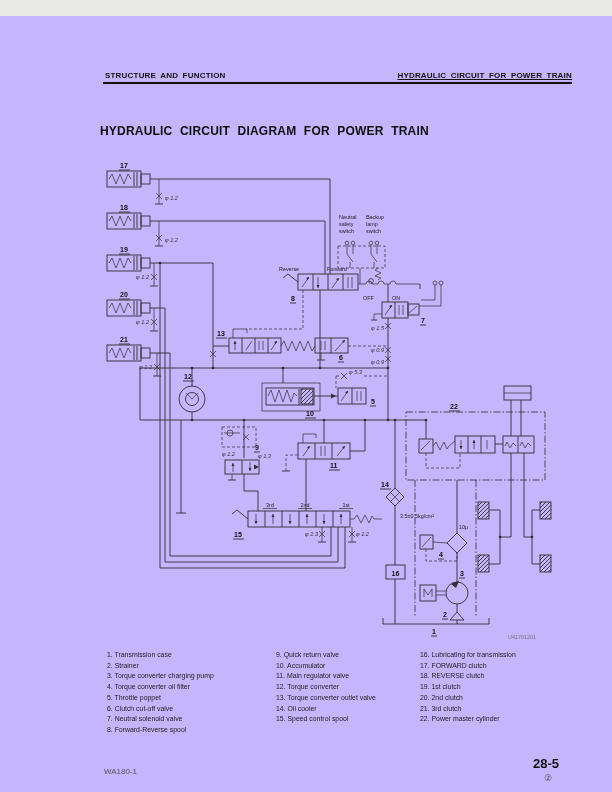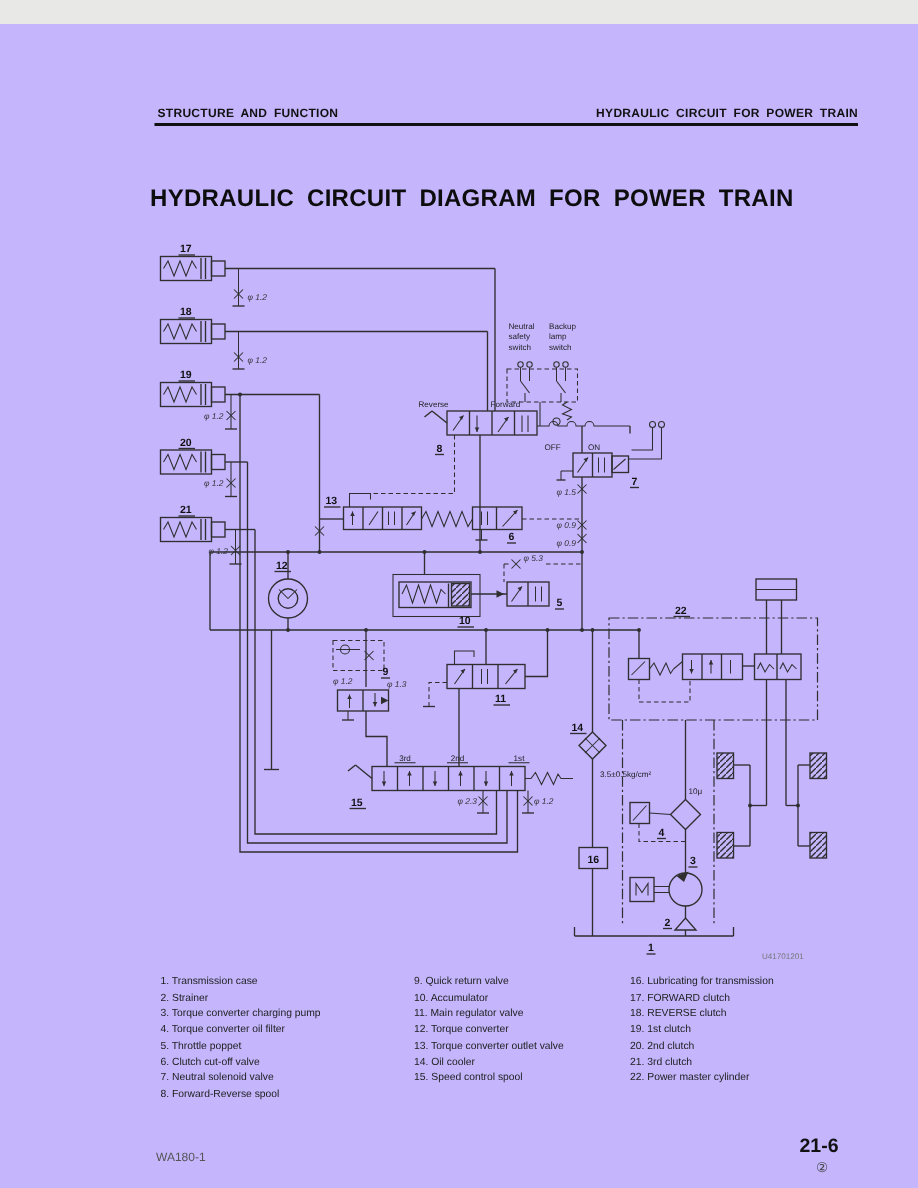--- a/index.html
+++ b/index.html
@@ -1,21 +1,21 @@
 <!DOCTYPE html>
 <html><head>
 <meta charset="utf-8">
 <style>
   html,body{margin:0;padding:0;background:#e8e8e6;}
   #page{position:relative;width:612px;height:792px;margin:16px auto;background:#c4b5fd;
         font-family:"Liberation Sans",sans-serif;color:#1a1a1a;overflow:hidden;}
   .abs{position:absolute;}
   .hdr{font-size:8px;font-weight:bold;letter-spacing:.2px;word-spacing:2px;color:#111;}
   #header-rule{left:103px;top:66px;width:469px;height:2px;background:#111;}
-  #page-title{left:100px;top:108px;font-size:16px;font-weight:bold;letter-spacing:.2px;word-spacing:4px;color:#0d0d0d;}
+  #page-title{left:100px;top:108px;font-size:12px;font-weight:bold;letter-spacing:.2px;word-spacing:4px;color:#0d0d0d;}
   .legend-col{position:absolute;top:634px;font-size:6.9px;line-height:10.7px;color:#222;white-space:nowrap;}
   #lcol1{left:107px;} #lcol2{left:276px;} #lcol3{left:420px;}
   #footer-model{left:104px;top:751px;font-size:8px;color:#555;}
   #page-number{right:53px;top:740px;font-size:13px;font-weight:bold;color:#111;}
   #page-circle{right:60px;top:757px;font-size:9px;color:#444;}
   
   #diag{position:absolute;left:0;top:0;}
   #diag line,#diag path,#diag polyline,#diag rect,#diag circle,#diag polygon
       {fill:none;stroke:#2f2f2f;stroke-width:0.9;}
   #diag .thin{stroke-width:0.7;}
@@ -28,21 +28,21 @@
   #diag .sm{font-size:5.4px;}
   #diag .phi{font-size:5.6px;font-style:italic;fill:#333;}
   #diag .gy{fill:#777;}
 </style>
 </head>
 <body>
 
 <div id="page">
 
   <div class="abs hdr" style="left:105px;top:55px;">STRUCTURE AND FUNCTION</div>
-  <div class="abs hdr" style="right:40px;top:55px;">HYDRAULIC CIRCUIT FOR POWER TRAIN</div>
+  <div class="abs hdr" style="right:40px;top:55px;text-decoration:underline;">HYDRAULIC CIRCUIT FOR POWER TRAIN</div>
   <div class="abs" id="header-rule"></div>
   <div class="abs" id="page-title">HYDRAULIC CIRCUIT DIAGRAM FOR POWER TRAIN</div>
 
   <svg id="diag" width="612" height="792" viewBox="0 0 612 792">
     <defs>
       <pattern id="hatch" patternUnits="userSpaceOnUse" width="4" height="4">
         <path d="M0,4 L4,0" stroke="#444" stroke-width="0.7"></path>
       </pattern>
     </defs>
 
@@ -521,16 +521,16 @@
     <div>16. Lubricating for transmission</div>
     <div>17. FORWARD clutch</div>
     <div>18. REVERSE clutch</div>
     <div>19. 1st clutch</div>
     <div>20. 2nd clutch</div>
     <div>21. 3rd clutch</div>
     <div>22. Power master cylinder</div>
   </div>
 
   <div class="abs" id="footer-model">WA180-1</div>
-  <div class="abs" id="page-number">21-6</div>
+  <div class="abs" id="page-number">28-5</div>
   <div class="abs" id="page-circle">②</div>
 
 </div>
 
 </body></html>

